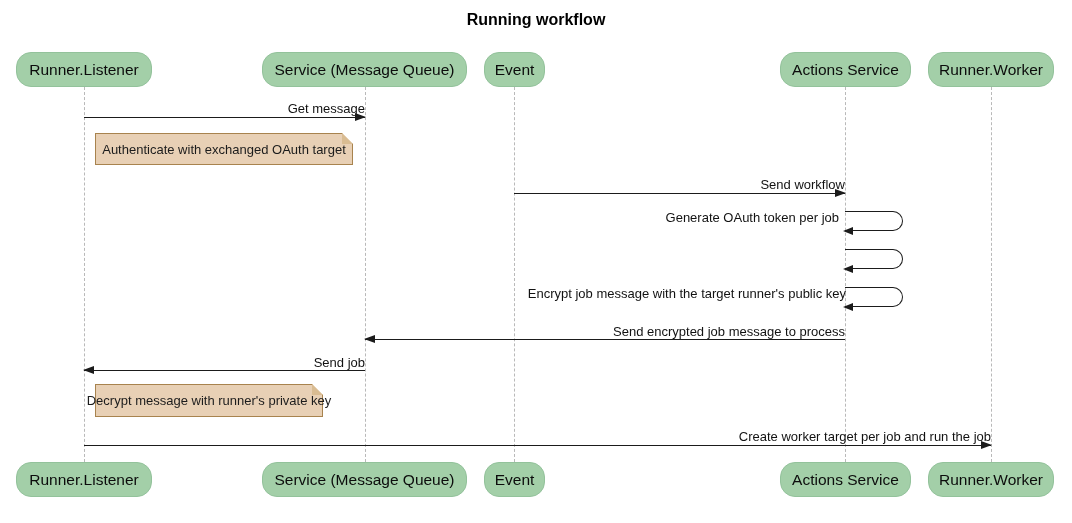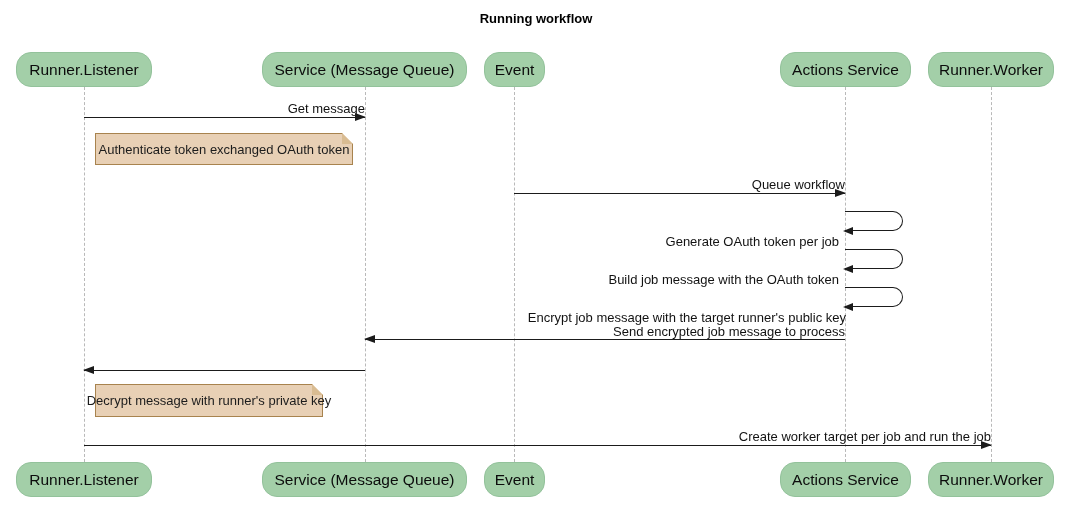--- a/index.html
+++ b/index.html
@@ -7,39 +7,39 @@
     --note-fill:#e8d0b5; --note-border:#a8834e; --note-fold:#d9bc92;
     --line:#1b1b1b; --lifeline:#b9b9b9; --text:#121212; --bg:#ffffff;
   }
   html,body{margin:0;padding:0;background:var(--bg);}
   #diagram{
     position:relative;width:1072px;height:523px;background:var(--bg);
     font-family:"Liberation Sans", sans-serif;color:var(--text);overflow:hidden;
   }
   .title{
     position:absolute;top:11px;left:0;width:1072px;text-align:center;
-    font-size:13px;font-weight:bold;color:#000;
+    font-size:16px;font-weight:bold;color:#000;
   }
   .actor{
     position:absolute;height:35px;box-sizing:border-box;
     background:var(--actor-fill);border:1px solid var(--actor-border);
     border-radius:15px;display:flex;align-items:center;justify-content:center;
     font-size:15.5px;color:#0c0c0c;white-space:nowrap;
   }
   .lifeline{
     position:absolute;top:87px;height:375px;width:0;
     border-left:1px dashed var(--lifeline);
   }
   .mlabel{
     position:absolute;font-size:13px;line-height:15px;color:var(--text);
     text-align:right;white-space:nowrap;
   }
   .slabel{
     position:absolute;font-size:13px;line-height:16px;color:var(--text);
-    text-align:right;white-space:nowrap;margin-top:24px;
+    text-align:right;white-space:nowrap;
   }
   .mline{position:absolute;height:0;border-top:1.5px solid var(--line);}
   .mline.right::after{
     content:"";position:absolute;right:-1px;top:-5px;width:0;height:0;
     border-left:11px solid var(--line);
     border-top:4.5px solid transparent;border-bottom:4.5px solid transparent;
   }
   .mline.left::before{
     content:"";position:absolute;left:-1px;top:-5px;width:0;height:0;
     border-right:11px solid var(--line);
@@ -84,40 +84,40 @@
   <div class="actor" style="left:16px;top:52px;width:136px">Runner.Listener</div>
   <div class="actor" style="left:262px;top:52px;width:205px">Service (Message Queue)</div>
   <div class="actor" style="left:484px;top:52px;width:61px">Event</div>
   <div class="actor" style="left:780px;top:52px;width:131px">Actions Service</div>
   <div class="actor" style="left:928px;top:52px;width:126px">Runner.Worker</div>
 
   <div class="mlabel" style="left:84px;top:101px;width:281px">Get message</div>
   <div class="mline right" style="left:84px;top:117px;width:281px"></div>
 
   <div class="note" style="left:95px;top:133px;width:258px;height:32px">
-    <span>Authenticate token exchanged OAuth token</span>
+    <span>Authenticate with exchanged OAuth target</span>
     <i class="fold-cut"></i>
     <i class="fold-flap"></i>
   </div>
 
-  <div class="mlabel" style="left:514px;top:177px;width:331px">Queue workflow</div>
+  <div class="mlabel" style="left:514px;top:177px;width:331px">Send workflow</div>
   <div class="mline right" style="left:514px;top:193px;width:331px"></div>
 
   <div class="slabel" style="right:233px;top:210px">Generate OAuth token per job</div>
   <div class="selfloop" style="top:211px"></div>
 
-  <div class="slabel" style="right:233px;top:248px">Build job message with the OAuth token</div>
   <div class="selfloop" style="top:249px"></div>
 
   <div class="slabel" style="right:226px;top:286px">Encrypt job message with the target runner's public key</div>
   <div class="selfloop" style="top:287px"></div>
 
   <div class="mlabel" style="left:365px;top:324px;width:480px">Send encrypted job message to process</div>
   <div class="mline left" style="left:365px;top:339px;width:480px"></div>
 
+  <div class="mlabel" style="left:84px;top:355px;width:281px">Send job</div>
   <div class="mline left" style="left:84px;top:370px;width:281px"></div>
 
   <div class="note" style="left:95px;top:384px;width:228px;height:33px">
     <span>Decrypt message with runner's private key</span>
     <i class="fold-cut"></i>
     <i class="fold-flap"></i>
   </div>
 
   <div class="mlabel" style="left:84px;top:429px;width:907px">Create worker target per job and run the job</div>
   <div class="mline right" style="left:84px;top:445px;width:907px"></div>

